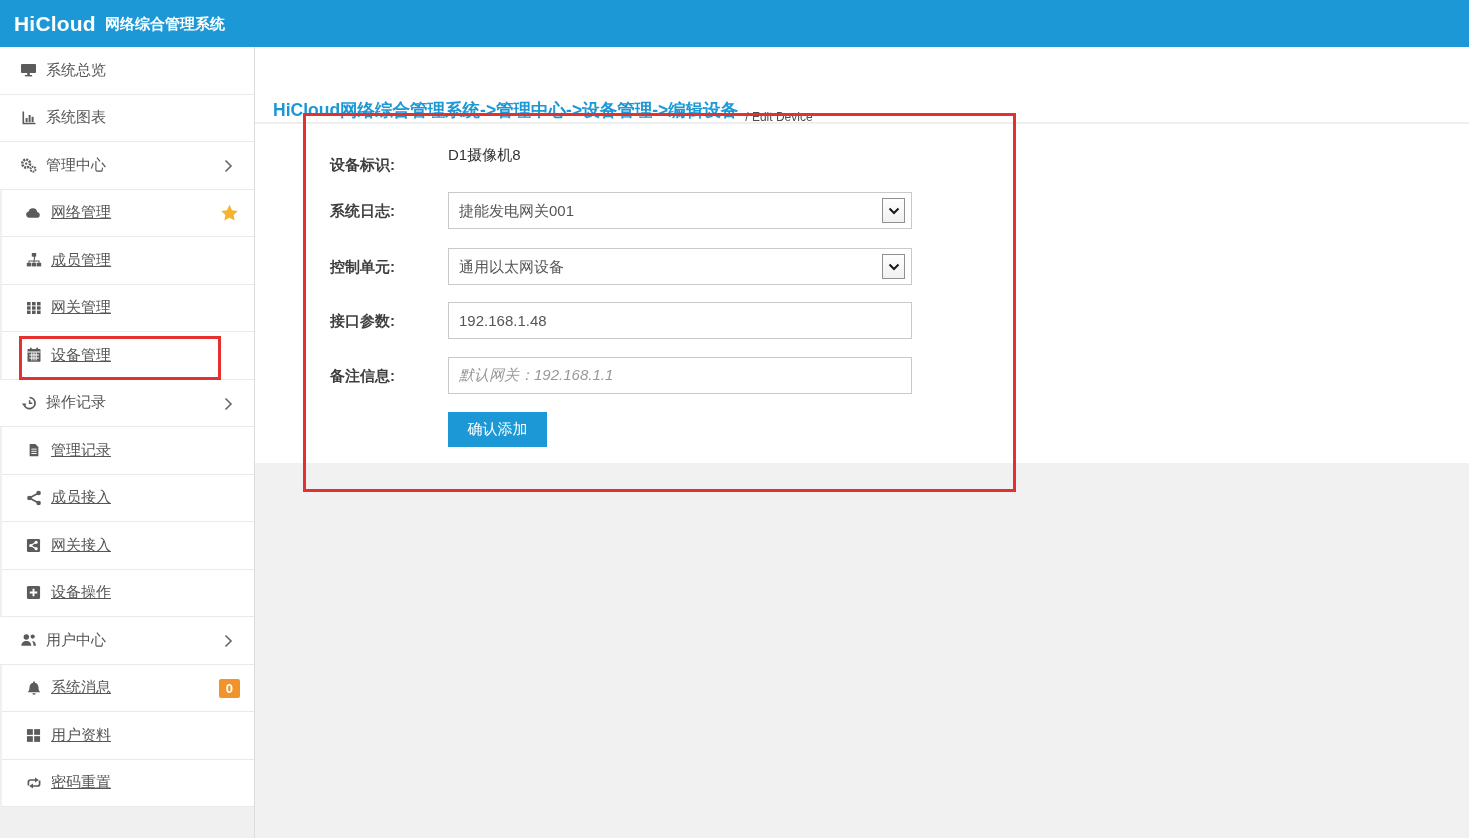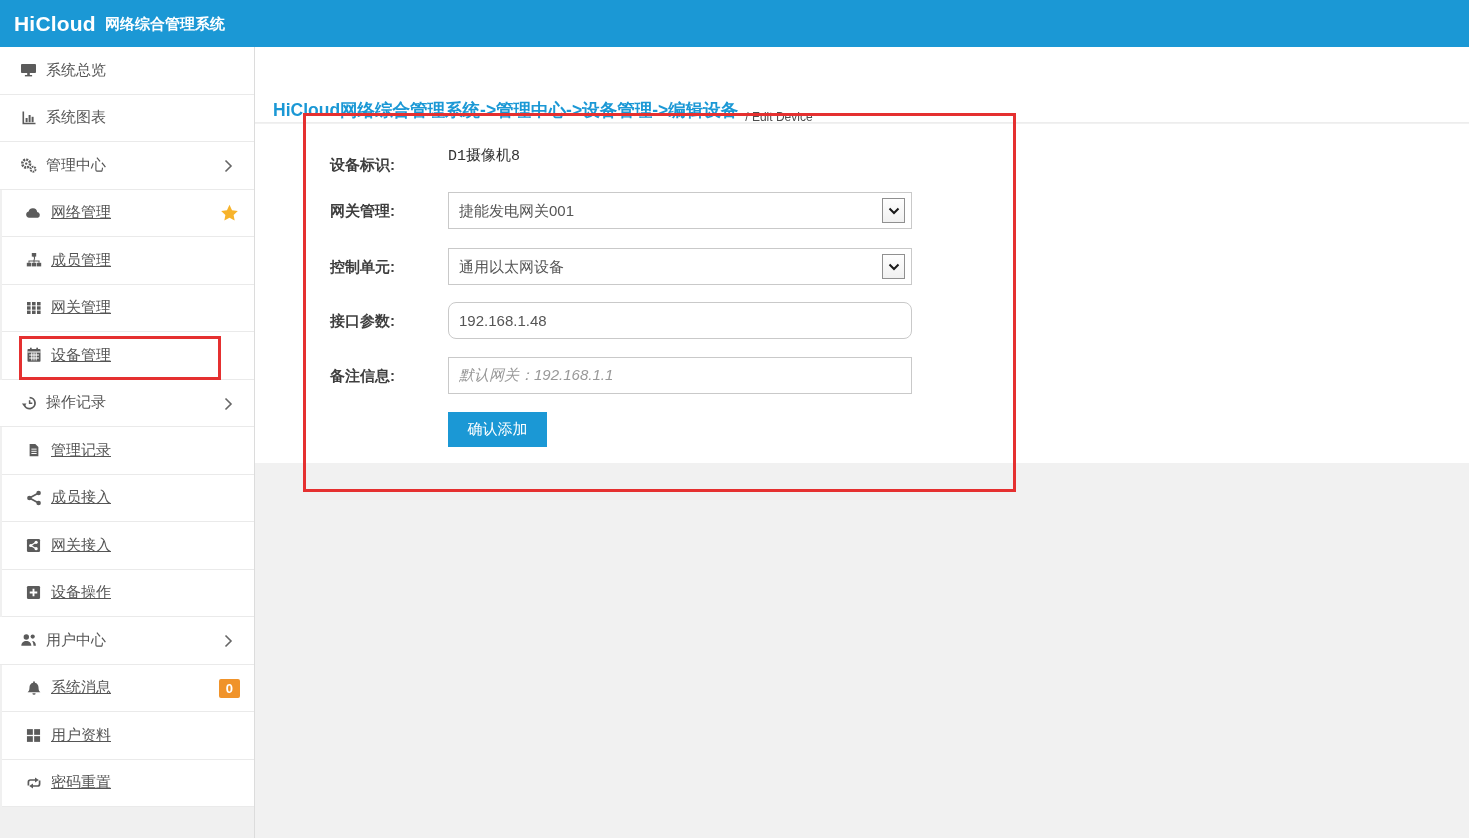--- a/index.html
+++ b/index.html
@@ -33,21 +33,21 @@
   .main{position:absolute;left:255px;top:47px;right:0;bottom:0;background:var(--main-bg);}
   .crumb{position:absolute;left:0;top:0;right:0;height:76px;background:#fff;border-bottom:1px solid #ededed;
          display:flex;align-items:flex-end;padding-left:18px;box-sizing:border-box;}
   .crumb-main{color:var(--accent);font-weight:bold;font-size:17.5px;}
   .crumb-sub{color:#4d4d4d;font-size:12px;margin-left:7px;position:relative;top:2px;}
   .panel{position:absolute;left:0;top:77px;right:0;height:339px;background:#fff;}
 
   
   .flabel{position:absolute;left:75px;width:92px;font-weight:bold;
           font-size:15px;color:#3f3f3f;height:20px;line-height:20px;}
-  .fstatic{position:absolute;left:193px;top:99px;font-size:15px;color:#333;font-family:Liberation Mono, monospace;}
+  .fstatic{position:absolute;left:193px;top:99px;font-size:15px;color:#333;}
   .sel{position:absolute;left:193px;width:464px;height:37px;background:#fff;
        border:1px solid #c9c9c9;box-sizing:border-box;}
   .sel select{width:100%;height:100%;border:0;outline:none;background:transparent;
        -webkit-appearance:none;-moz-appearance:none;appearance:none;
        font-size:15px;color:#555;padding:0 40px 0 10px;font-family:inherit;}
   .arrowbox{position:absolute;top:5px;right:6px;width:23px;height:25px;border:1px solid #909090;
        background:linear-gradient(#fefefe,#f1f1f1);display:flex;align-items:center;justify-content:center;
        box-sizing:border-box;pointer-events:none;}
   .txt{position:absolute;left:193px;width:464px;height:37px;border:1px solid #c9c9c9;
        box-sizing:border-box;font-size:15px;color:#555;padding:0 10px;font-family:inherit;background:#fff;outline:none;}
@@ -288,21 +288,21 @@
 
   <div class="main">
     <div class="crumb">
       <span class="crumb-main">HiCloud网络综合管理系统-&gt;管理中心-&gt;设备管理-&gt;编辑设备</span>
       <span class="crumb-sub">/ Edit Device</span>
     </div>
 
     <div class="panel"></div>
 
     <div class="flabel" style="top:108px">设备标识:</div>
-    <div class="flabel" style="top:154px">网关管理:</div>
+    <div class="flabel" style="top:154px">系统日志:</div>
     <div class="flabel" style="top:210px">控制单元:</div>
     <div class="flabel" style="top:264px">接口参数:</div>
     <div class="flabel" style="top:319px">备注信息:</div>
 
     <div class="fstatic">D1摄像机8</div>
 
     <div class="sel" style="top:145px">
       <select>
         <option>捷能发电网关001</option>
       </select>
@@ -317,21 +317,21 @@
       <select>
         <option>通用以太网设备</option>
       </select>
       <span class="arrowbox">
         <svg width="12" height="8" viewBox="0 0 12 8">
             <path d="M1.5 1.5 6 6l4.5-4.5" fill="none" stroke="#1a1a1a" stroke-width="2"></path>
           </svg>
       </span>
     </div>
 
-    <input class="txt" style="top: 255px; border-radius: 8px;" type="text" value="192.168.1.48">
+    <input class="txt" style="top: 255px;" type="text" value="192.168.1.48">
     <input class="txt muted" style="top: 310px; font-style: italic;" type="text" value="默认网关：192.168.1.1">
 
     <button class="submit">确认添加</button>
   </div>
 
   <div class="red-side"></div>
   <div class="red-main"></div>
 
 </div>
 

